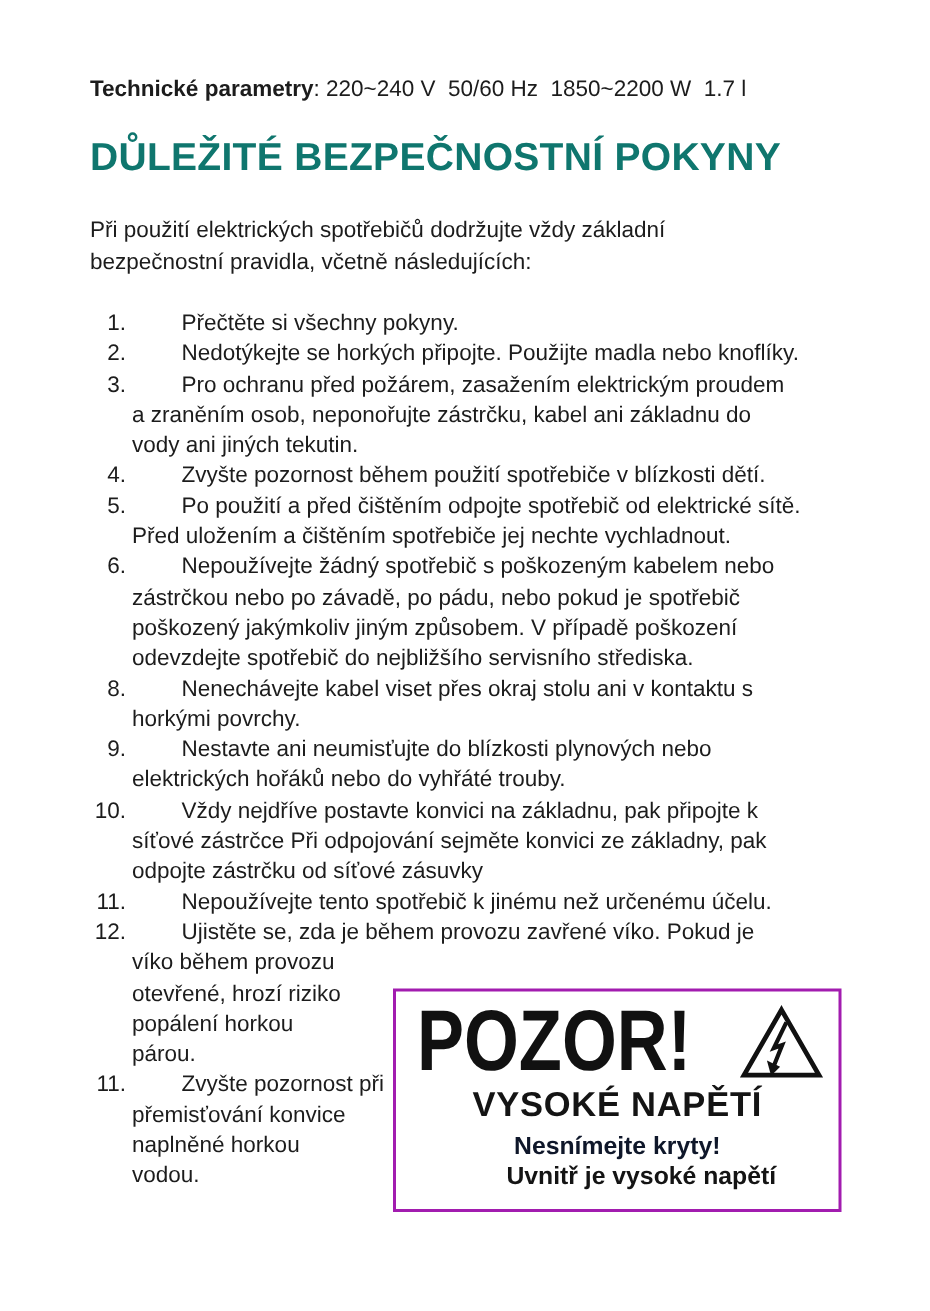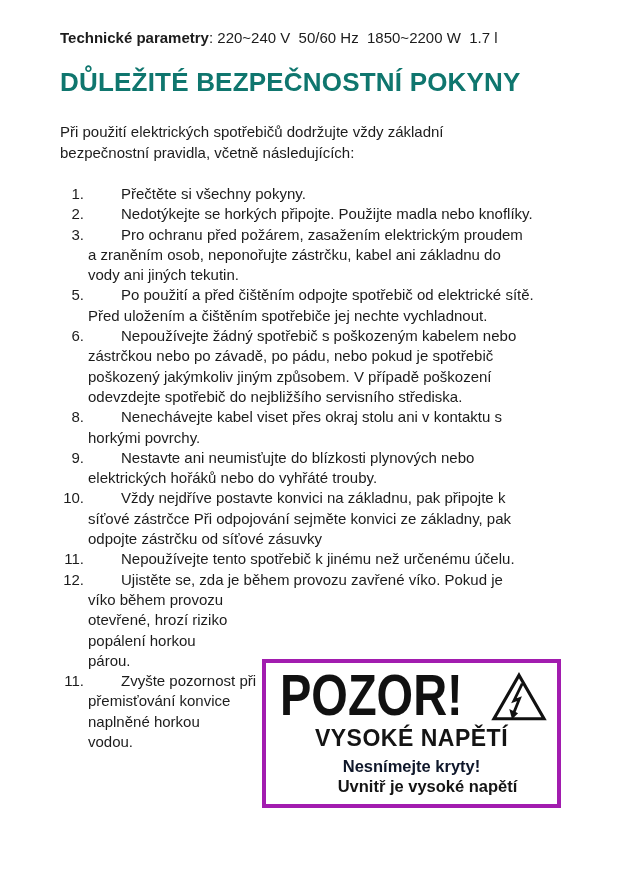--- a/index.html
+++ b/index.html
@@ -4,21 +4,21 @@
 <style>
   html,body { margin:0; padding:0; background:#e9e9e9; }
   .page {
     position:relative;
     width:620px; height:874px;
     background:#ffffff;
     font-family:"Liberation Sans", sans-serif;
     color:#1c1c1c;
     overflow:hidden;
     box-sizing:border-box;
-    padding:28px 60px 0 60px;
+    padding:50px 60px 0 60px;
   }
   .tech {
     margin:0;
     font-size:15px; line-height:19px;
     white-space:pre-wrap;
   }
   .tech b { font-weight:bold; }
   h1.title {
     margin:20px 0 0 0;
     font-size:26px; line-height:30px;
@@ -43,21 +43,21 @@
     text-align:right; text-indent:0;
   }
   .li .txt { white-space:pre-line;margin-left:33px; }
 
   
   .pozor-box {
     position:absolute;
     left:262px; top:659px;
     width:299px; height:149px;
     box-sizing:border-box;
-    border:4px solid #a21caf;
+    border:2px solid #a21caf;
     background:#fff;
   }
   .pozor-title {
     position:absolute; left:14px; top:2px;
     font-size:47px; font-weight:bold; line-height:1.05;
     letter-spacing:0px; color:#111;
     transform:scaleY(1.22); transform-origin:left top;
     white-space:nowrap;
   }
   .pozor-icon {
@@ -92,20 +92,21 @@
 
   <p class="intro">Při použití elektrických spotřebičů dodržujte vždy základní
 bezpečnostní pravidla, včetně následujících:</p>
 
   <div class="list" id="instructions-list">
       <div class="li"><span class="num">1.</span><span class="txt">Přečtěte si všechny pokyny.</span></div>
       <div class="li"><span class="num">2.</span><span class="txt">Nedotýkejte se horkých připojte. Použijte madla nebo knoflíky.</span></div>
       <div class="li"><span class="num">3.</span><span class="txt">Pro ochranu před požárem, zasažením elektrickým proudem
 a zraněním osob, neponořujte zástrčku, kabel ani základnu do
 vody ani jiných tekutin.</span></div>
+      <div class="li"><span class="num">4.</span><span class="txt">Zvyšte pozornost během použití spotřebiče v blízkosti dětí.</span></div>
       <div class="li"><span class="num">5.</span><span class="txt">Po použití a před čištěním odpojte spotřebič od elektrické sítě.
 Před uložením a čištěním spotřebiče jej nechte vychladnout.</span></div>
       <div class="li"><span class="num">6.</span><span class="txt">Nepoužívejte žádný spotřebič s poškozeným kabelem nebo
 zástrčkou nebo po závadě, po pádu, nebo pokud je spotřebič
 poškozený jakýmkoliv jiným způsobem. V případě poškození
 odevzdejte spotřebič do nejbližšího servisního střediska.</span></div>
       <div class="li"><span class="num">8.</span><span class="txt">Nenechávejte kabel viset přes okraj stolu ani v kontaktu s
 horkými povrchy.</span></div>
       <div class="li"><span class="num">9.</span><span class="txt">Nestavte ani neumisťujte do blízkosti plynových nebo
 elektrických hořáků nebo do vyhřáté trouby.</span></div>

